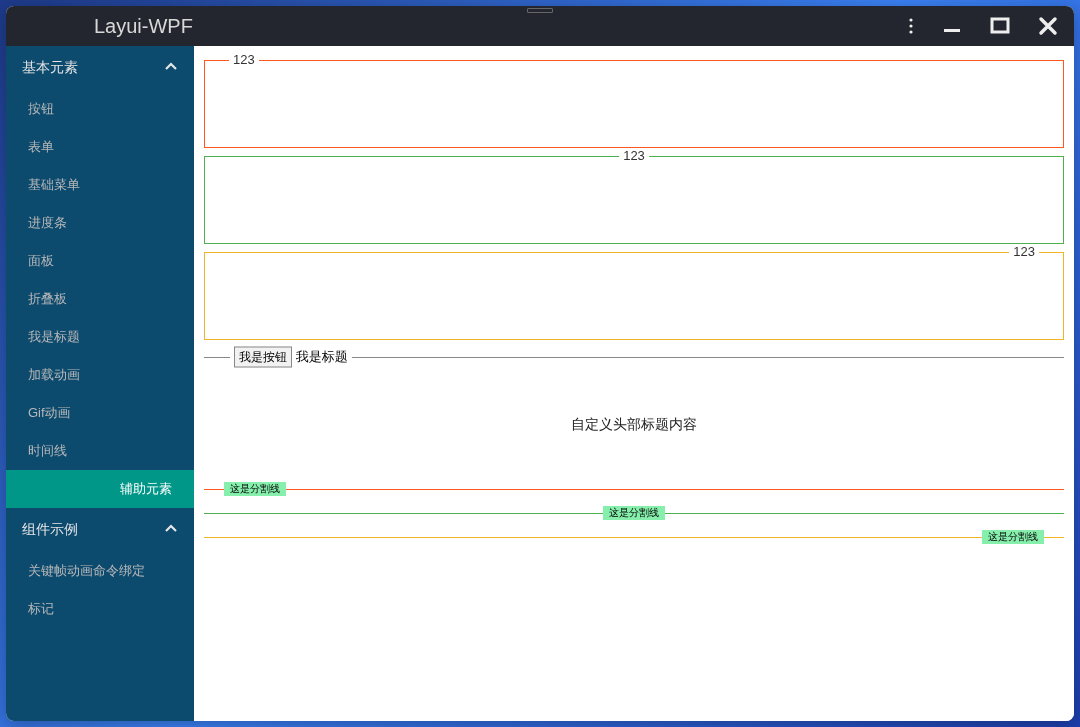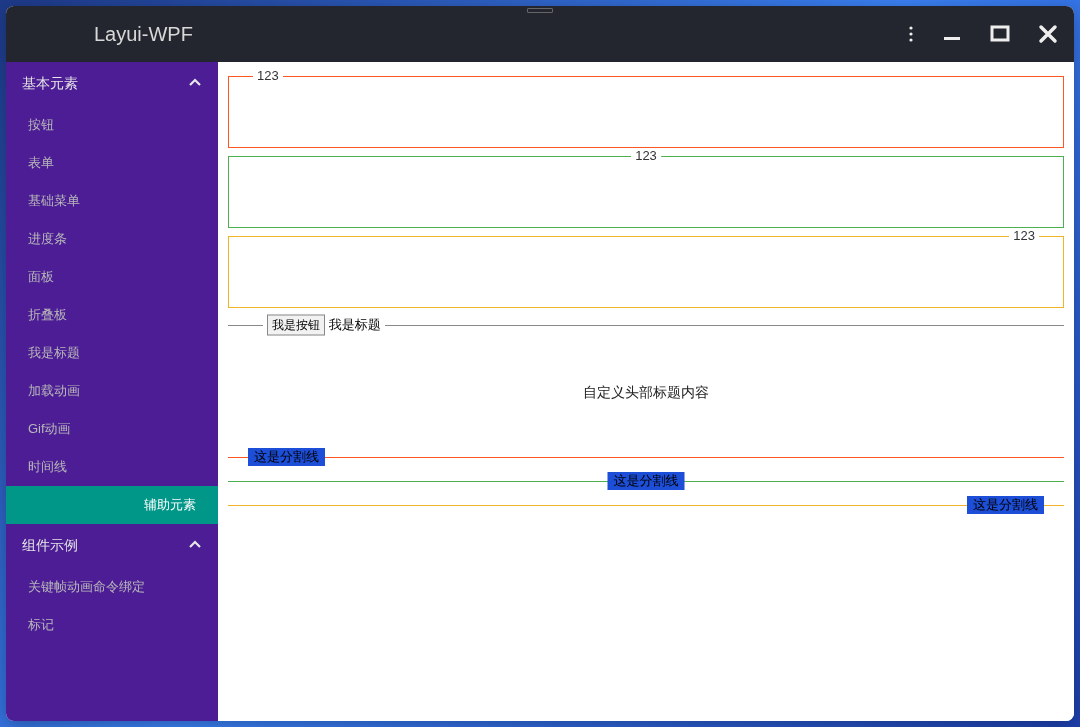--- a/index.html
+++ b/index.html
@@ -19,21 +19,21 @@
       right: 6px;
       bottom: 6px;
       background: #fff;
       border-radius: 8px;
       overflow: hidden;
       display: flex;
       flex-direction: column;
       box-shadow: 0 4px 20px rgba(0,0,0,0.3);
     }
     .titlebar {
-      height: 56px;
+      height: 40px;
       background: #23262e;
       display: flex;
       align-items: center;
       padding: 0 16px;
       color: #ccc;
       position: relative;
     }
     .titlebar-handle {
       position: absolute;
       top: 0;
@@ -68,22 +68,22 @@
       display: flex;
       align-items: center;
       justify-content: center;
     }
     .body {
       flex: 1;
       display: flex;
       overflow: hidden;
     }
     .sidebar {
-      width: 212px;
-      background: #4c1d95;
+      width: 188px;
+      background: #0c4a6e;
       color: #c2c2c2;
       overflow-y: auto;
       flex-shrink: 0;
     }
     .side-group-header {
       height: 44px;
       padding: 0 16px;
       display: flex;
       align-items: center;
       justify-content: space-between;
@@ -106,21 +106,21 @@
       justify-content: flex-end;
     }
     .content {
       flex: 1;
       background: #fff;
       padding: 14px 10px;
       overflow: auto;
     }
     .fieldset {
       border: 1px solid transparent;
-      height: 72px;
+      height: 88px;
       margin-bottom: 8px;
       position: relative;
     }
     .fieldset.red { border-color: #ff5722; }
     .fieldset.green { border-color: #4caf50; }
     .fieldset.yellow { border-color: #f0b429; }
     .legend {
       position: absolute;
       top: -9px;
       background: #fff;
@@ -177,23 +177,23 @@
       top: 50%;
       border-top: 1px solid;
     }
     .divider.red .line { border-color: #ff5722; }
     .divider.green .line { border-color: #4caf50; }
     .divider.yellow .line { border-color: #f0b429; }
     .divider .text {
       position: absolute;
       top: 50%;
       transform: translateY(-50%);
-      background: #1d4ed8;
+      background: #86efac;
       padding: 0 6px;
-      font-size: 13px;
+      font-size: 10px;
     }
     .divider .text.left { left: 20px; }
     .divider .text.center { left: 50%; transform: translate(-50%, -50%); }
     .divider .text.right { right: 20px; }
   </style>
 </head>
 <body>
 
 <div class="window">
 
@@ -294,21 +294,21 @@
       </div>
       <div class="fieldset green">
         <span class="legend center">123</span>
       </div>
       <div class="fieldset yellow">
         <span class="legend right">123</span>
       </div>
 
       <div class="hr-row">
         <div class="hr-line"></div>
-        <span class="hr-label" style="left:35px;">
+        <span class="hr-label" style="left:26px;">
           <span class="inline-btn">我是按钮</span>
           <span>我是标题</span>
         </span>
       </div>
 
       <div class="custom-header-block">自定义头部标题内容</div>
 
       <div class="divider red">
         <div class="line"></div>
         <span class="text left">这是分割线</span>

